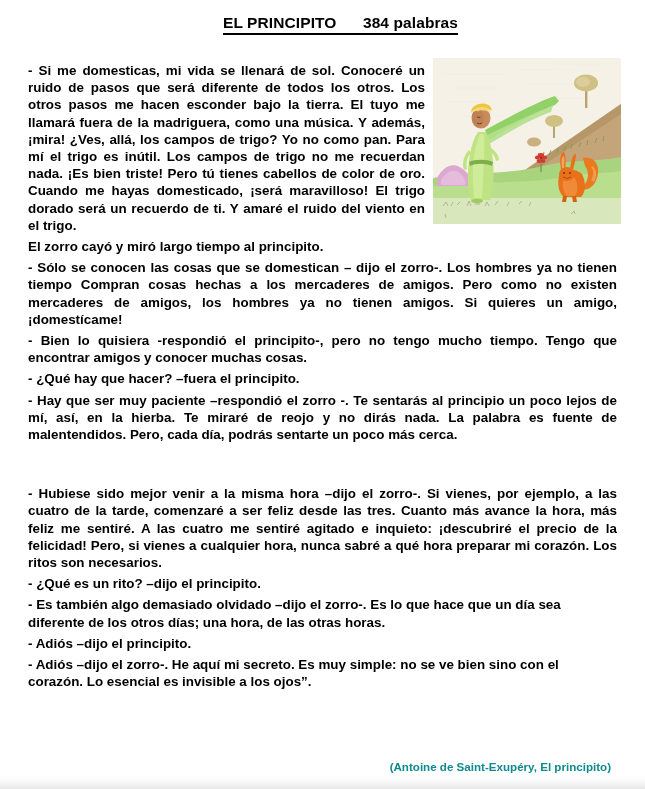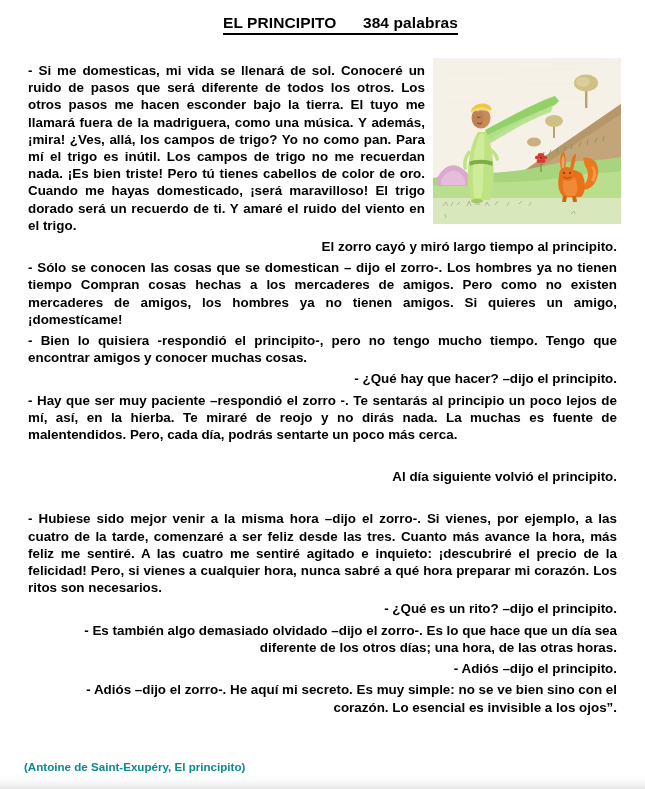--- a/index.html
+++ b/index.html
@@ -70,29 +70,29 @@
     overflow: hidden;
     background: #f4efe4;
   }
   .illus svg { display:block; width:100%; height:100%; }
 
   p.para {
     margin: 4px;
     text-align: justify;
     text-justify: inter-word;
   }
-  p.para.nojust { text-align: right; }
+  p.para.nojust { text-align: left; }
   p.spacer { margin: 0; height: 17px; }
 
   .attrib {
     position: absolute;
     left: 24px;
     top: 760px;
     width: 597px;
-    text-align: left;
+    text-align: right;
     font-size: 11.6px;
     font-weight: bold;
     color: #0d8a8d;
     padding-right: 10px;
     box-sizing: border-box;
   }
 </style>
 </head>
 <body>
 
@@ -230,24 +230,23 @@
             <path d="M12 156 l1 4"></path>
           <path d="M138 156 l3 -3 l1 3"></path>
         </g>
       </svg>
     </div>
 
     <p class="para">- Si me domesticas, mi vida se llenará de sol. Conoceré un ruido de pasos que será diferente de todos los otros. Los otros pasos me hacen esconder bajo la tierra. El tuyo me llamará fuera de la madriguera, como una música. Y además, ¡mira! ¿Ves, allá, los campos de trigo? Yo no como pan. Para mí el trigo es inútil. Los campos de trigo no me recuerdan nada. ¡Es bien triste! Pero tú tienes cabellos de color de oro. Cuando me hayas domesticado, ¡será maravilloso! El trigo dorado será un recuerdo de ti. Y amaré el ruido del viento en el trigo.</p>
     <p class="para nojust">El zorro cayó y miró largo tiempo al principito.</p>
     <p class="para">- Sólo se conocen las cosas que se domestican – dijo el zorro-. Los hombres ya no tienen tiempo Compran cosas hechas a los mercaderes de amigos. Pero como no existen mercaderes de amigos, los hombres ya no tienen amigos.  Si quieres un amigo, ¡domestícame!</p>
     <p class="para">- Bien lo quisiera -respondió el principito-, pero no tengo mucho tiempo. Tengo que encontrar amigos y conocer muchas cosas.</p>
-    <p class="para nojust">- ¿Qué hay que hacer? –dijo el principito.</p>
-    <p class="para">-  Hay que ser muy paciente –respondió el zorro -. Te sentarás al principio un poco lejos de mí, así, en la hierba. Te miraré de reojo y no dirás nada. La muchas es fuente  de malentendidos. Pero, cada día, podrás sentarte un poco más cerca.</p>
+    <p class="para nojust">- ¿Qué hay que hacer? –fuera el principito.</p>
+    <p class="para">-  Hay que ser muy paciente –respondió el zorro -. Te sentarás al principio un poco lejos de mí, así, en la hierba. Te miraré de reojo y no dirás nada. La palabra es fuente  de malentendidos. Pero, cada día, podrás sentarte un poco más cerca.</p>
     <p class="spacer"></p>
-    <p class="para nojust">Al día siguiente volvió el principito.</p>
     <p class="spacer"></p>
     <p class="para">- Hubiese sido mejor venir a la misma hora –dijo el zorro-. Si vienes, por ejemplo, a las cuatro de la tarde, comenzaré a ser feliz desde las tres. Cuanto más avance la hora, más  feliz me sentiré. A  las cuatro me  sentiré agitado e inquieto: ¡descubriré el precio de la felicidad! Pero, si  vienes a cualquier hora, nunca sabré a qué hora preparar mi corazón. Los ritos  son necesarios.</p>
     <p class="para nojust">- ¿Qué es un rito? –dijo el principito.</p>
     <p class="para nojust">- Es también algo demasiado olvidado –dijo el zorro-. Es lo que hace que  un día sea diferente de los otros días; una hora, de las otras horas.</p>
     <p class="para nojust">- Adiós –dijo el principito.</p>
     <p class="para nojust">- Adiós –dijo el zorro-. He aquí mi secreto. Es muy simple: no se ve bien  sino con el corazón. Lo esencial es invisible a los ojos”.</p>
   </div>
 
   <div class="attrib">(Antoine de Saint-Exupéry, El principito)</div>
 

